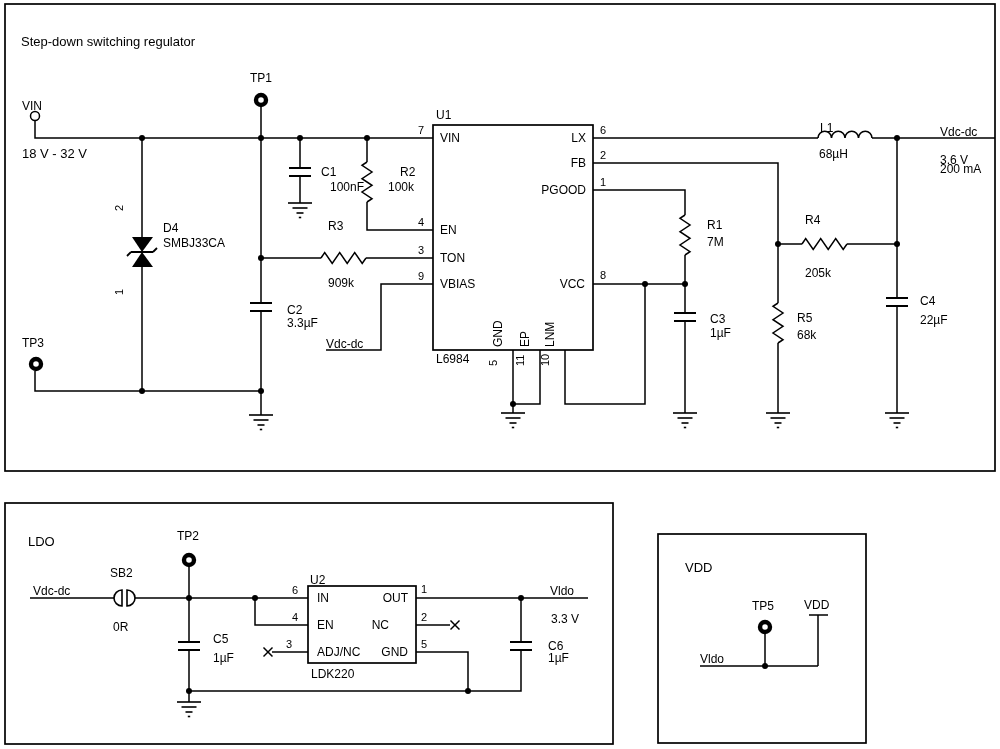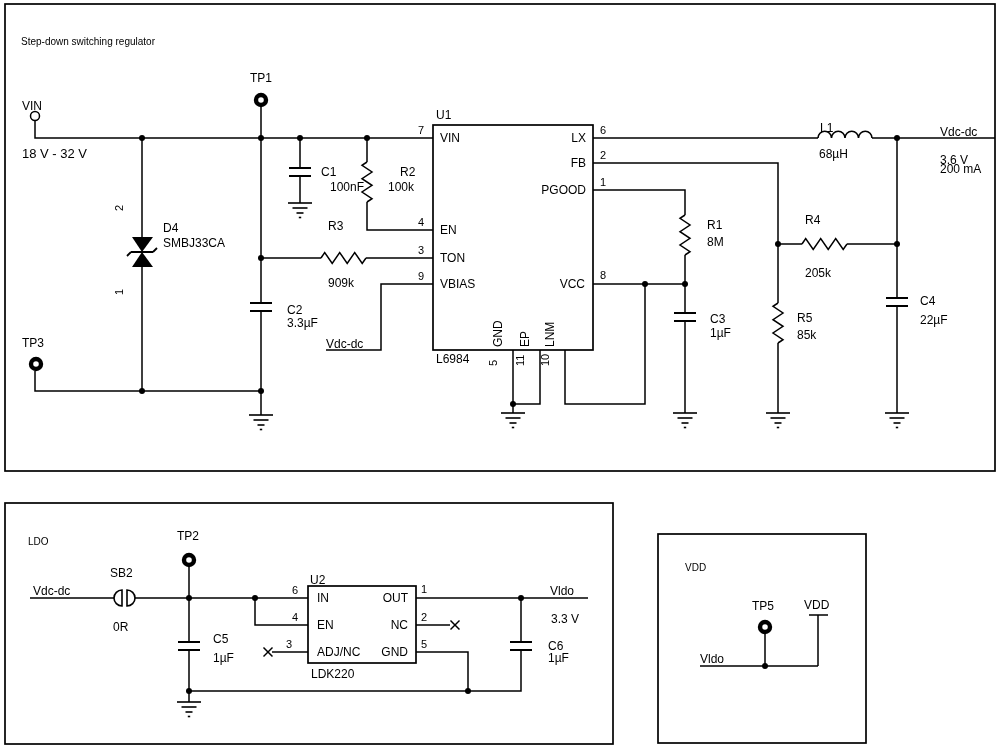--- a/index.html
+++ b/index.html
@@ -2,21 +2,21 @@
 <html><head>
 <meta charset="utf-8">
 <style>
   html,body{margin:0;padding:0;background:#fff;}
   #canvas{position:relative;width:1000px;height:749px;background:#fff;overflow:hidden;
           font-family:"Liberation Sans",sans-serif;color:#000;}
   #wires{position:absolute;left:0;top:0;}
   .t{position:absolute;font-size:12px;line-height:14px;white-space:nowrap;color:#000;}
   .t11{font-size:11px;line-height:13px;}
   .t13{font-size:13px;line-height:15px;}
-  .t14{font-size:10px;line-height:16px;}
+  .t14{font-size:13px;line-height:16px;}
   .rot{transform:rotate(-90deg);transform-origin:left bottom;}
 </style>
 </head>
 <body>
 
 <div id="canvas">
 
 <svg id="wires" width="1000" height="749" viewBox="0 0 1000 749">
   <defs>
     <g id="gnd" stroke="#000" stroke-width="1.6">
@@ -210,45 +210,45 @@
 <span class="t t11 rot" style="left:527px;top:353px">11</span>
 <span class="t t11 rot" style="left:552px;top:353px">10</span>
 
 <span class="t" style="left:820px;top:121px">L1</span>
 <span class="t" style="left:819px;top:147px">68µH</span>
 <span class="t" style="left:940px;top:125px">Vdc-dc</span>
 <span class="t" style="left:940px;top:153px">3.6 V</span>
 <span class="t" style="left:940px;top:162px">200 mA</span>
 
 <span class="t" style="left:707px;top:218px">R1</span>
-<span class="t" style="left:707px;top:235px">8M</span>
+<span class="t" style="left:707px;top:235px">7M</span>
 <span class="t" style="left:710px;top:312px">C3</span>
 <span class="t" style="left:710px;top:326px">1µF</span>
 <span class="t" style="left:805px;top:213px">R4</span>
 <span class="t" style="left:805px;top:266px">205k</span>
 <span class="t" style="left:797px;top:311px">R5</span>
-<span class="t" style="left:797px;top:328px">85k</span>
+<span class="t" style="left:797px;top:328px">68k</span>
 <span class="t" style="left:920px;top:294px">C4</span>
 <span class="t" style="left:920px;top:313px">22µF</span>
 
 <span class="t t14" style="left:28px;top:534px">LDO</span>
 <span class="t" style="left:33px;top:584px">Vdc-dc</span>
 <span class="t" style="left:110px;top:566px">SB2</span>
 <span class="t" style="left:113px;top:620px">0R</span>
 <span class="t" style="left:177px;top:529px">TP2</span>
 <span class="t" style="left:213px;top:632px">C5</span>
 <span class="t" style="left:213px;top:651px">1µF</span>
 
 <span class="t" style="left:310px;top:573px">U2</span>
 <span class="t" style="left:311px;top:667px">LDK220</span>
 <span class="t" style="left:317px;top:591px">IN</span>
 <span class="t" style="left:317px;top:618px">EN</span>
 <span class="t" style="left:317px;top:645px">ADJ/NC</span>
 <span class="t" style="right:592px;top:591px">OUT</span>
-<span class="t" style="right:592px;top:618px">NC</span>
+<span class="t" style="right:611px;top:618px">NC</span>
 <span class="t" style="right:592px;top:645px">GND</span>
 <span class="t t11" style="right:702px;top:584px">6</span>
 <span class="t t11" style="right:702px;top:611px">4</span>
 <span class="t t11" style="right:708px;top:638px">3</span>
 <span class="t t11" style="left:421px;top:583px">1</span>
 <span class="t t11" style="left:421px;top:611px">2</span>
 <span class="t t11" style="left:421px;top:638px">5</span>
 
 <span class="t" style="left:550px;top:584px">Vldo</span>
 <span class="t" style="left:551px;top:612px">3.3 V</span>

